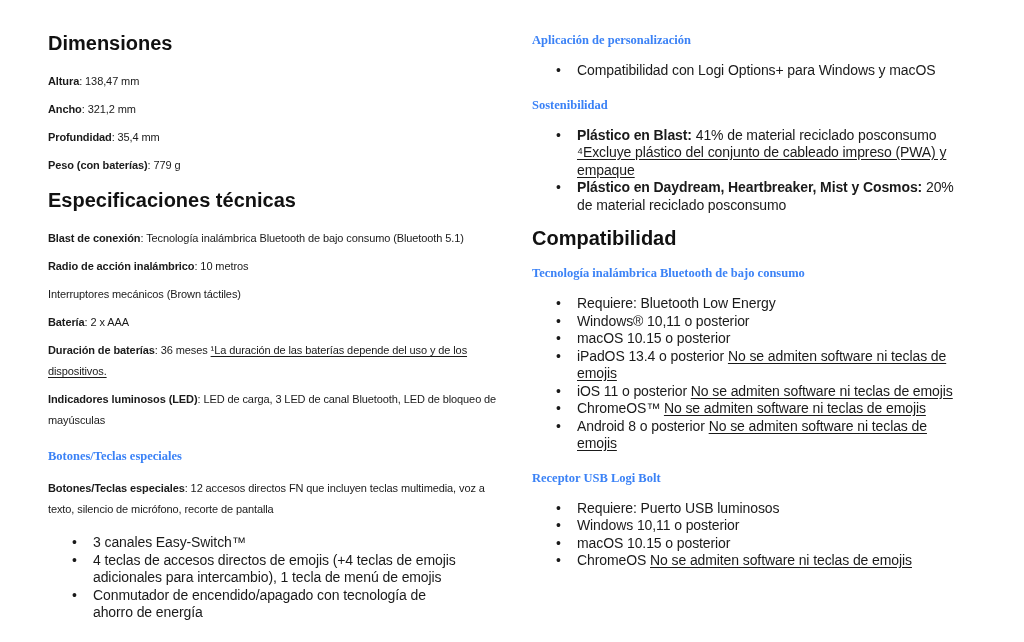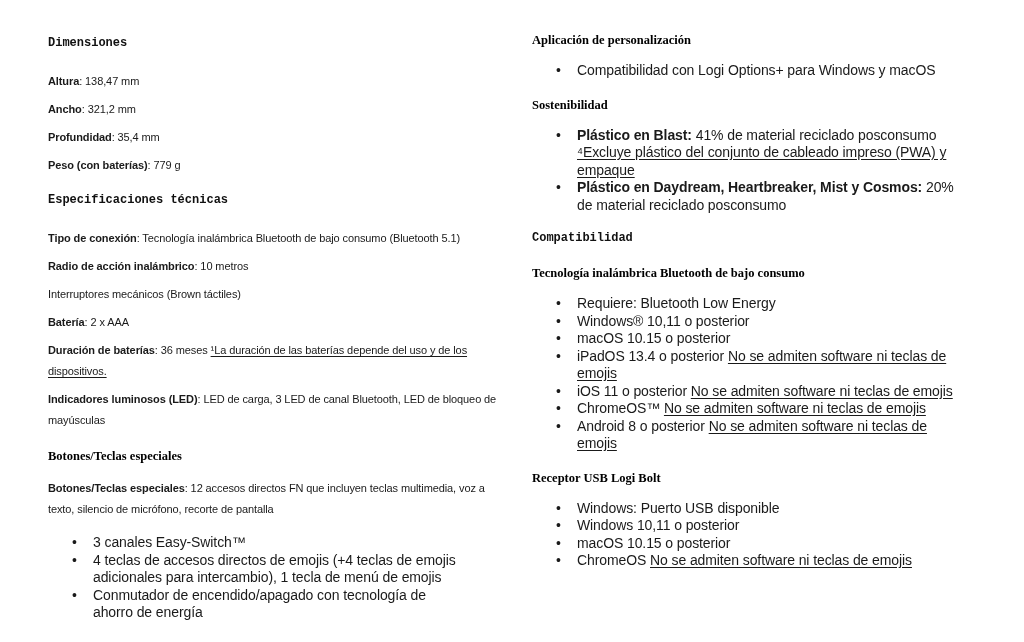--- a/index.html
+++ b/index.html
@@ -13,34 +13,34 @@
   .page {
     display: flex;
     padding: 33px 0 0 48px;
     gap: 29px;
     box-sizing: border-box;
   }
   .col-left  { width: 455px; }
   .col-right { width: 436px; }
 
   h2 {
-    font-family: Liberation Mono, monospace;
+    font-family: Liberation Sans, sans-serif;
     font-weight: bold;
-    font-size: 12px;
+    font-size: 20px;
     line-height: 20px;
     margin: 14px 0 18px 0;
     color: #111;
   }
   h3 {
     font-family: "Liberation Serif", serif;
     font-weight: bold;
     font-size: 12.5px;
     line-height: 15px;
     margin: 18px 0 14px 0;
-    color: #000000;
+    color: #3b82f6;
   }
   .col > :first-child { margin-top: 0; }
 
   p.spec {
     font-size: 11px;
     line-height: 21px;
     letter-spacing: -0.1px;
     margin: 0 0 7px 0;
   }
   b { font-weight: bold; }
@@ -75,21 +75,21 @@
 
     <h2>Dimensiones</h2>
 
     <p class="spec"><b>Altura</b><span>: 138,47 mm</span></p>
     <p class="spec"><b>Ancho</b><span>: 321,2 mm</span></p>
     <p class="spec"><b>Profundidad</b><span>: 35,4 mm</span></p>
     <p class="spec"><b>Peso (con baterías)</b><span>: 779 g</span></p>
 
     <h2>Especificaciones técnicas</h2>
 
-    <p class="spec"><b>Tipo de conexión</b><span>: Tecnología inalámbrica Bluetooth de bajo consumo (Bluetooth 5.1)</span></p>
+    <p class="spec"><b>Blast de conexión</b><span>: Tecnología inalámbrica Bluetooth de bajo consumo (Bluetooth 5.1)</span></p>
     <p class="spec"><b>Radio de acción inalámbrico</b><span>: 10 metros</span></p>
     <p class="spec"><span>Interruptores mecánicos (Brown táctiles)</span></p>
     <p class="spec"><b>Batería</b><span>: 2 x AAA</span></p>
     <p class="spec"><b>Duración de baterías</b><span>: 36 meses </span><span class="u">¹La duración de las baterías depende del uso y de los dispositivos.</span></p>
     <p class="spec"><b>Indicadores luminosos (LED)</b><span>: LED de carga, 3 LED de canal Bluetooth, LED de bloqueo de mayúsculas</span></p>
 
     <h3>Botones/Teclas especiales</h3>
 
     <p class="spec"><b>Botones/Teclas especiales</b><span>: 12 accesos directos FN que incluyen teclas multimedia, voz a texto, silencio de micrófono, recorte de pantalla</span></p>
 
@@ -122,20 +122,20 @@
       <li><span>Windows® 10,11 o posterior</span></li>
       <li><span>macOS 10.15 o posterior</span></li>
       <li><span>iPadOS 13.4 o posterior </span><span class="u">No se admiten software ni teclas de emojis</span></li>
       <li><span>iOS 11 o posterior </span><span class="u">No se admiten software ni teclas de emojis</span></li>
       <li><span>ChromeOS™ </span><span class="u">No se admiten software ni teclas de emojis</span></li>
       <li><span>Android 8 o posterior </span><span class="u">No se admiten software ni teclas de emojis</span></li>
     </ul>
 
     <h3>Receptor USB Logi Bolt</h3>
     <ul>
-      <li><span>Windows: Puerto USB disponible</span></li>
+      <li><span>Requiere: Puerto USB luminosos</span></li>
       <li><span>Windows 10,11 o posterior</span></li>
       <li><span>macOS 10.15 o posterior</span></li>
       <li><span>ChromeOS </span><span class="u">No se admiten software ni teclas de emojis</span></li>
     </ul>
 
   </div>
 </div>
 
 </body></html>

